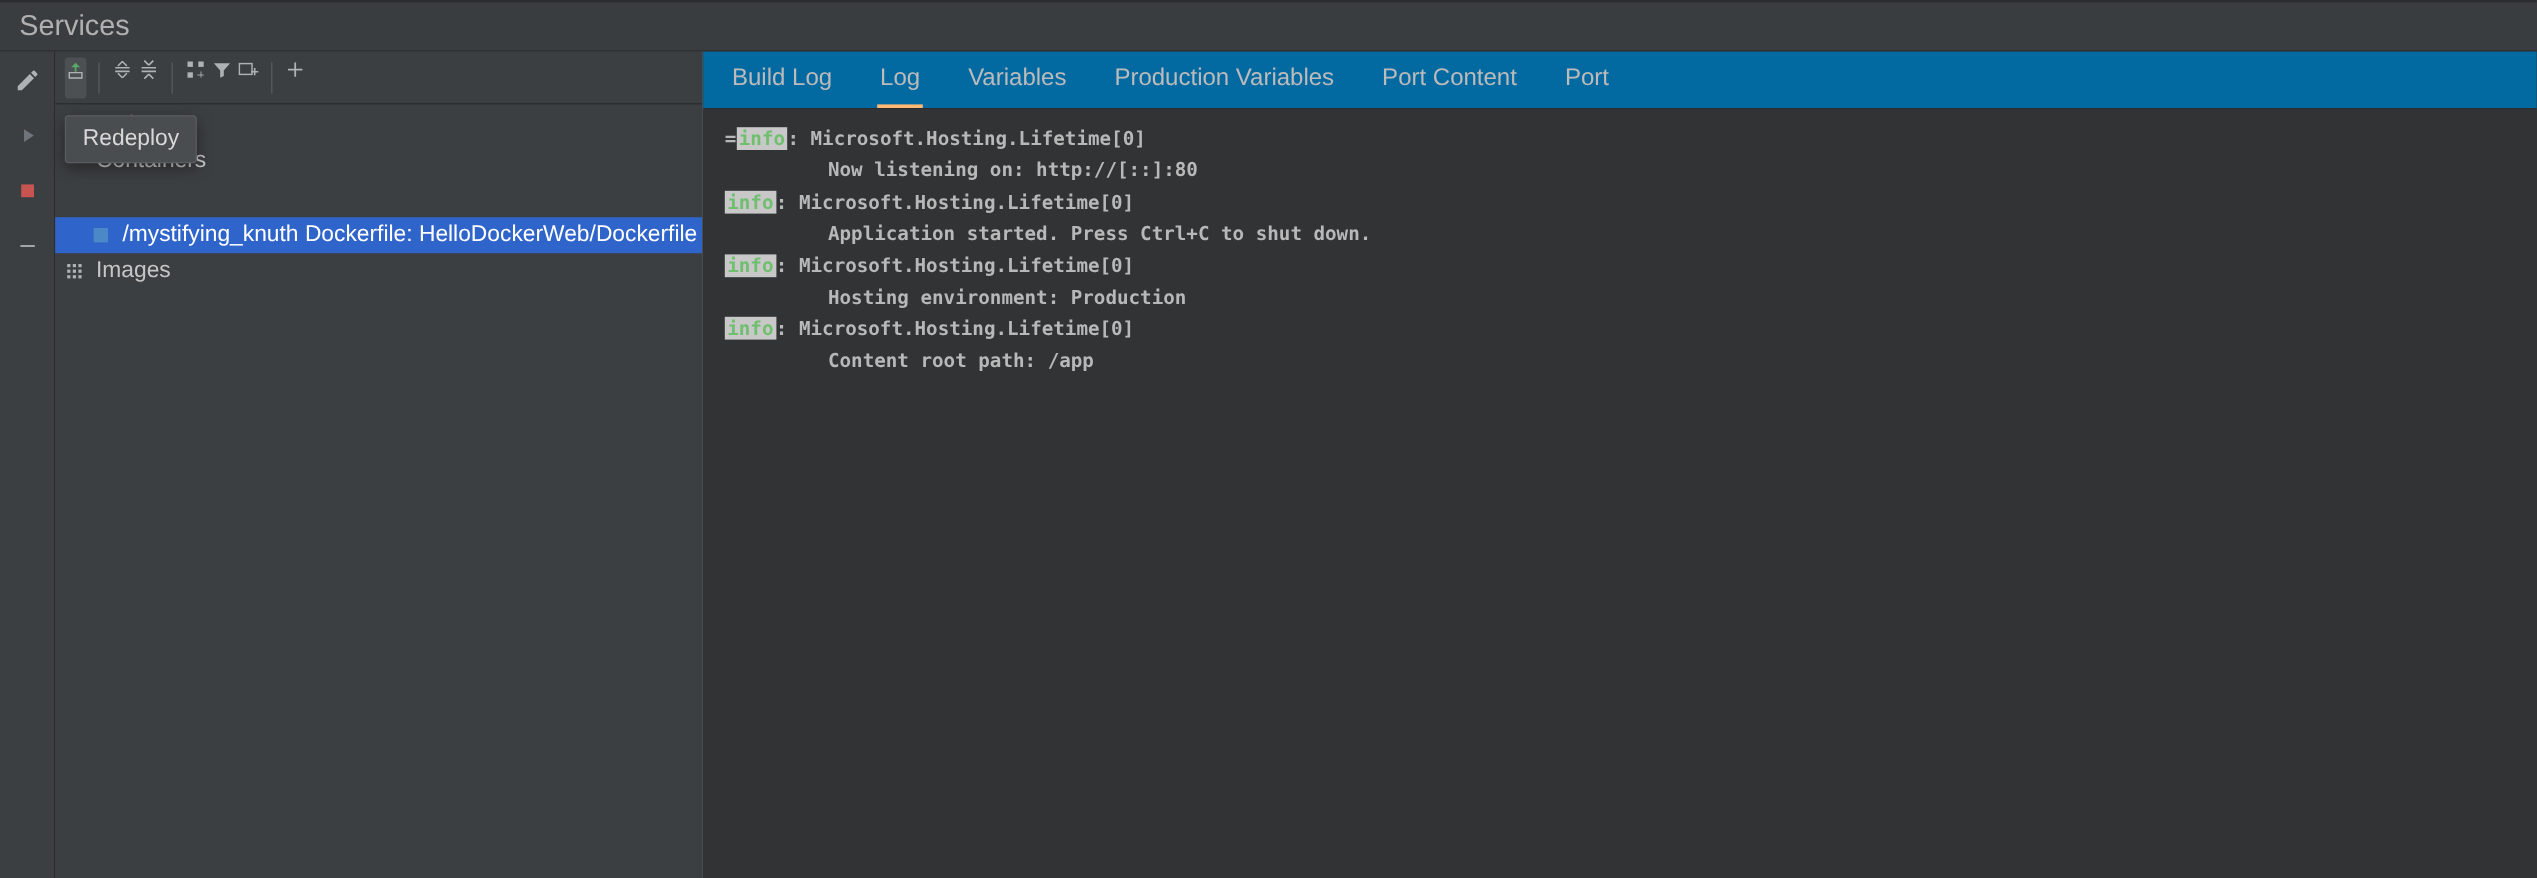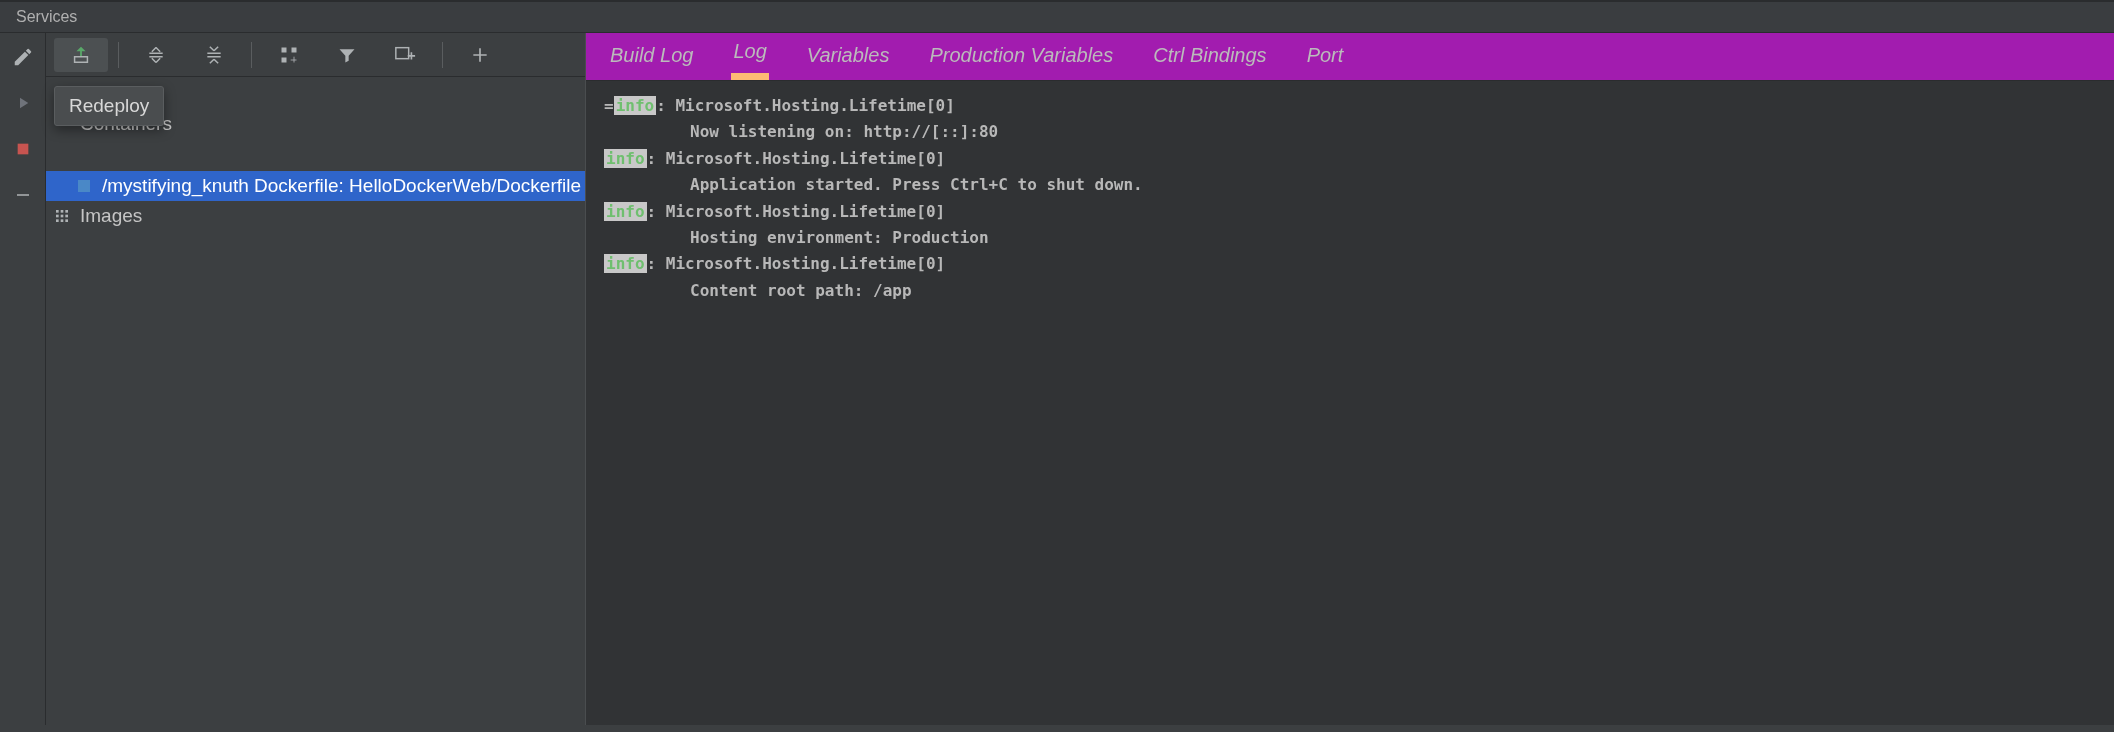--- a/index.html
+++ b/index.html
@@ -9,21 +9,21 @@
     background: #3c3f41;
     font-family: -apple-system, BlinkMacSystemFont, "Segoe UI", sans-serif;
     color: #bbbbbb;
     overflow: hidden;
   }
   .panel-header {
     background: #3a3d40;
     border-top: 2px solid #2a2c2e;
     border-bottom: 1px solid #2a2c2e;
     padding: 6px 16px;
-    font-size: 16px;
+    font-size: 24px;
     color: #b0b0b0;
   }
   .body {
     display: flex;
     height: calc(100% - 40px);
   }
   .left-strip {
     width: 46px;
     background: #3c3f41;
     border-right: 1px solid #2a2c2e;
@@ -47,22 +47,22 @@
   }
   .toolbar {
     display: flex;
     align-items: center;
     height: 44px;
     padding: 0 8px;
     gap: 4px;
     border-bottom: 1px solid #2a2c2e;
   }
   .tool-btn {
-    width: 54px; height: 34px;
-    display: flex; align-items: center; justify-content: center;
+    width: 18px; height: 34px;
+    display: flex; align-items: flex-start; justify-content: center;
     cursor: pointer;
     border-radius: 3px;
     position: relative;
   }
   .tool-btn.active { background: #4c5052; }
   .tool-sep {
     width: 1px; height: 26px;
     background: #5a5d5f;
     margin: 0 6px;
   }
@@ -108,37 +108,36 @@
     flex-shrink: 0;
   }
   .main {
     flex: 1;
     display: flex;
     flex-direction: column;
     background: #313335;
   }
   .tabs {
     display: flex;
-    align-items: flex-end;
+    align-items: center;
     gap: 36px;
     padding: 0 22px;
     height: 48px;
-    background: #a21caf;
+    background: #0369a1;
     border-bottom: 1px solid #2a2c2e;
-    font-style: italic;
   }
   .tab {
     font-size: 20px;
     color: #bbbbbb;
     cursor: pointer;
     padding: 10px 2px;
     border-bottom: 3px solid transparent;
   }
   .tab.active {
-    border-bottom: 7px solid #fdba74;
+    border-bottom: 3px solid #fdba74;
   }
   .log-area {
     flex: 1;
     font-family: "SF Mono", Menlo, Consolas, monospace;
     font-size: 16px;
     padding: 12px 18px;
     color: #b8b8b8;
     line-height: 1.65;
     background: #313335;
     white-space: pre;
@@ -284,20 +283,20 @@
       </div>
     </div>
   </div>
 
   <div class="main">
     <div class="tabs">
       <div class="tab">Build Log</div>
       <div class="tab active">Log</div>
       <div class="tab">Variables</div>
       <div class="tab">Production Variables</div>
-      <div class="tab">Ctrl Bindings</div>
+      <div class="tab">Port Content</div>
       <div class="tab">Port</div>
     </div>
 
     <div class="log-area"><span class="log-line"><span>=</span><span class="info-tag">info</span><span>: </span><span>Microsoft.Hosting.Lifetime[0]</span></span><span class="log-line"><span class="log-indent"></span><span>Now listening on: http://[::]:80</span></span><span class="log-line"><span class="info-tag">info</span><span>: </span><span>Microsoft.Hosting.Lifetime[0]</span></span><span class="log-line"><span class="log-indent"></span><span>Application started. Press Ctrl+C to shut down.</span></span><span class="log-line"><span class="info-tag">info</span><span>: </span><span>Microsoft.Hosting.Lifetime[0]</span></span><span class="log-line"><span class="log-indent"></span><span>Hosting environment: Production</span></span><span class="log-line"><span class="info-tag">info</span><span>: </span><span>Microsoft.Hosting.Lifetime[0]</span></span><span class="log-line"><span class="log-indent"></span><span>Content root path: /app</span></span></div>
   </div>
 
 </div>
 
 </body></html>

